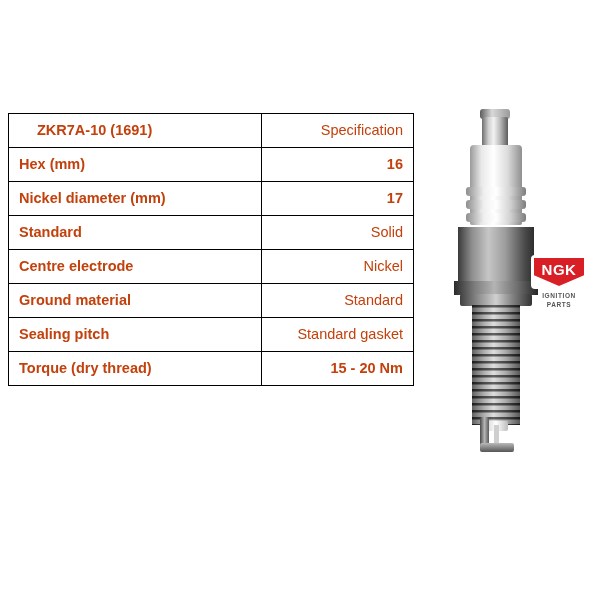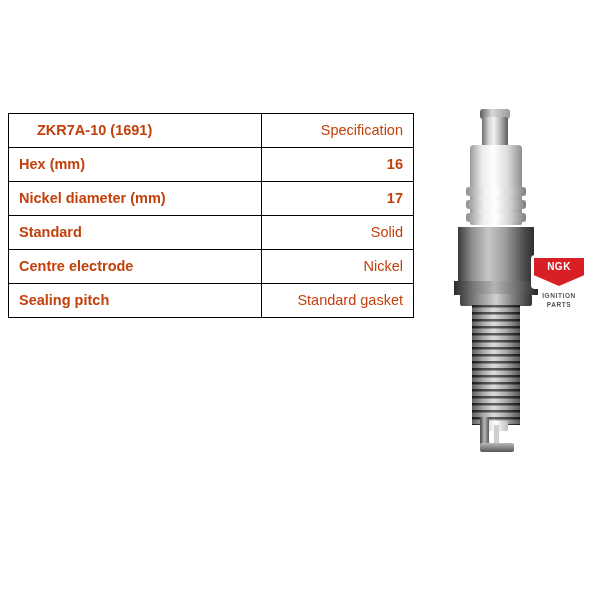--- a/index.html
+++ b/index.html
@@ -217,21 +217,21 @@
     width: 50px;
     height: 28px;
     background: #d81f26;
     clip-path: polygon(0% 0%, 100% 0%, 100% 62%, 50% 100%, 0% 62%);
     display: flex;
     align-items: flex-start;
     justify-content: center;
   }
   .ngk-mark .wedge span {
     color: #ffffff;
-    font-size: 10px;
+    font-size: 15px;
     font-weight: bold;
     letter-spacing: 0.5px;
     line-height: 1;
     margin-top: 4px;
     font-family: "Liberation Sans", sans-serif;
   }
   .ngk-sub {
     margin-top: 3px;
     font-size: 6.5px;
     font-weight: bold;
@@ -262,22 +262,30 @@
         </tr>
         <tr>
           <td class="label">Standard</td>
           <td class="value">Solid</td>
         </tr>
         <tr>
           <td class="label">Centre electrode</td>
           <td class="value">Nickel</td>
         </tr>
         <tr>
+          <td class="label">Ground material</td>
+          <td class="value">Standard</td>
+        </tr>
+        <tr>
           <td class="label">Sealing pitch</td>
           <td class="value">Standard gasket</td>
+        </tr>
+        <tr class="bold-row">
+          <td class="label">Torque (dry thread)</td>
+          <td class="value">15 - 20 Nm</td>
         </tr>
       </tbody>
     </table>
   </div>
 
   <div class="plug-area">
     <div class="plug">
       <div class="p-terminal-top"></div>
       <div class="p-terminal"></div>
       <div class="p-insulator"></div>

